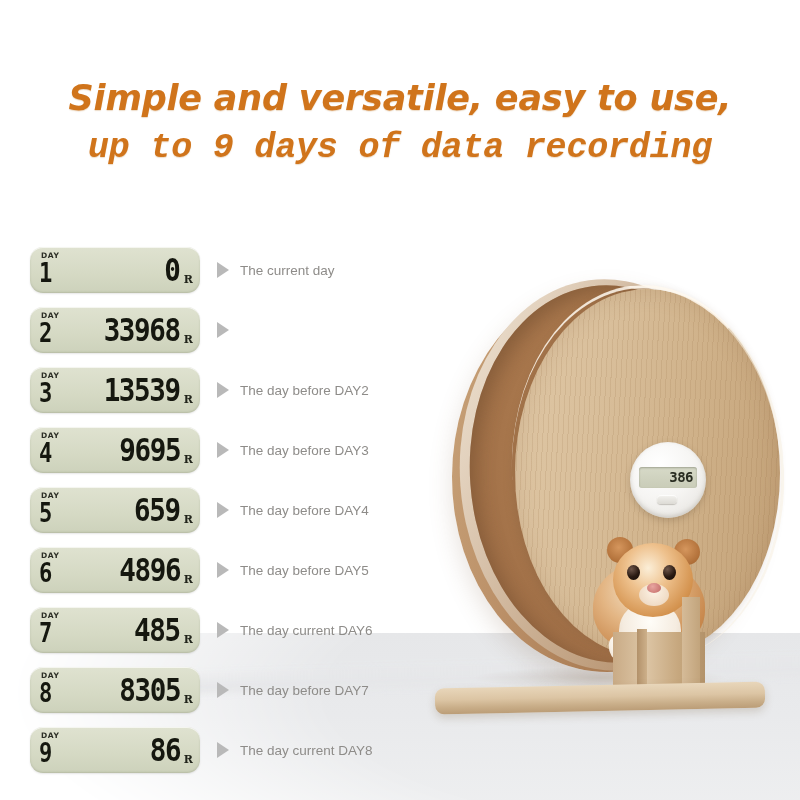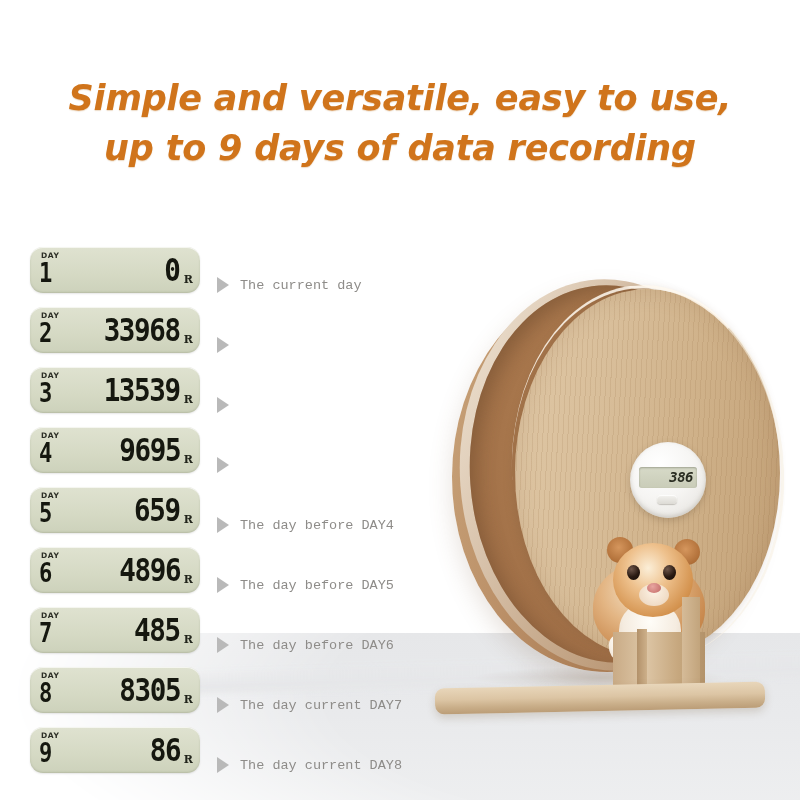--- a/index.html
+++ b/index.html
@@ -46,32 +46,32 @@
     text-align: center;
     color: #d0741b;
     font-family: "DejaVu Sans", sans-serif;
     font-style: italic;
     font-weight: 700;
     font-size: 35px;
     line-height: 50px;
     letter-spacing: -0.2px;
     text-shadow: 0 1px 1px rgba(180,110,30,0.25);
   }
-  .headline .l2 { display: block; }
+  .headline .l2 { display: block; font-family: Liberation Mono, monospace; }
 
   
   .rows { position: absolute; left: 0; top: 0; width: 800px; height: 800px; }
 
   .row {
     position: absolute;
     left: 30px;
     width: 420px;
     height: 46px;
     display: flex;
-    align-items: flex-end;
+    align-items: center;
   }
 
   .lcd {
     position: relative;
     width: 170px;
     height: 46px;
     background: linear-gradient(180deg, #dfe2d0 0%, #d6dac5 55%, #cdd2bb 100%);
     border-radius: 13px;
     box-shadow: inset 0 1px 0 rgba(255,255,255,0.7),
                 inset 0 -1px 2px rgba(120,125,100,0.28),
@@ -130,21 +130,21 @@
     flex: 0 0 auto;
     margin-left: 17px;
     width: 0; height: 0;
     border-top: 8px solid transparent;
     border-bottom: 8px solid transparent;
     border-left: 12px solid #b9b9b9;
   }
   .caption {
     flex: 1 1 auto;
     margin-left: 11px;
-    font-family: Liberation Mono, monospace;
+    font-family: Liberation Sans, sans-serif;
     font-size: 13.5px;
     color: #8e8c89;
     white-space: nowrap;
   }
 
   
   .product { position: absolute; left: 430px; top: 200px; width: 370px; height: 520px; }
 
   .wheel-outer {
     position: absolute;
@@ -194,21 +194,20 @@
   }
 
   
   .meter {
     position: absolute;
     left: 200px; top: 205px;
     width: 76px; height: 76px;
     border-radius: 50%;
     background: radial-gradient(circle at 38% 30%, #ffffff 0%, #f6f5f3 48%, #e2e0db 100%);
     box-shadow: 0 3px 7px rgba(110,85,60,0.30), inset 0 -2px 4px rgba(180,175,165,0.55);
-    font-style: italic;
   }
   .meter-lcd {
     position: absolute;
     left: 9px; top: 25px;
     width: 58px; height: 21px;
     border-radius: 3px;
     background: linear-gradient(180deg, #d7dac8 0%, #c9ccb8 100%);
     box-shadow: inset 0 1px 2px rgba(90,95,75,0.45);
     overflow: hidden;
   }
@@ -347,30 +346,32 @@
     </div>
 
     <div class="row" style="top:330px">
       <div class="lcd">
         <span class="lcd-day-label">DAY</span>
         <span class="lcd-day-num">3</span>
         <span class="lcd-value">13539</span>
         <span class="lcd-unit">R</span>
       </div>
       <div class="arrow"></div>
+      <div class="caption">The day before DAY2</div>
     </div>
 
     <div class="row" style="top:390px">
       <div class="lcd">
         <span class="lcd-day-label">DAY</span>
         <span class="lcd-day-num">4</span>
         <span class="lcd-value">9695</span>
         <span class="lcd-unit">R</span>
       </div>
       <div class="arrow"></div>
+      <div class="caption">The day before DAY3</div>
     </div>
 
     <div class="row" style="top:450px">
       <div class="lcd">
         <span class="lcd-day-label">DAY</span>
         <span class="lcd-day-num">5</span>
         <span class="lcd-value">659</span>
         <span class="lcd-unit">R</span>
       </div>
       <div class="arrow"></div>
@@ -389,32 +390,32 @@
     </div>
 
     <div class="row" style="top:570px">
       <div class="lcd">
         <span class="lcd-day-label">DAY</span>
         <span class="lcd-day-num">7</span>
         <span class="lcd-value">485</span>
         <span class="lcd-unit">R</span>
       </div>
       <div class="arrow"></div>
-      <div class="caption">The day before DAY6</div>
+      <div class="caption">The day current DAY6</div>
     </div>
 
     <div class="row" style="top:630px">
       <div class="lcd">
         <span class="lcd-day-label">DAY</span>
         <span class="lcd-day-num">8</span>
         <span class="lcd-value">8305</span>
         <span class="lcd-unit">R</span>
       </div>
       <div class="arrow"></div>
-      <div class="caption">The day current DAY7</div>
+      <div class="caption">The day before DAY7</div>
     </div>
 
     <div class="row" style="top:690px">
       <div class="lcd">
         <span class="lcd-day-label">DAY</span>
         <span class="lcd-day-num">9</span>
         <span class="lcd-value">86</span>
         <span class="lcd-unit">R</span>
       </div>
       <div class="arrow"></div>

